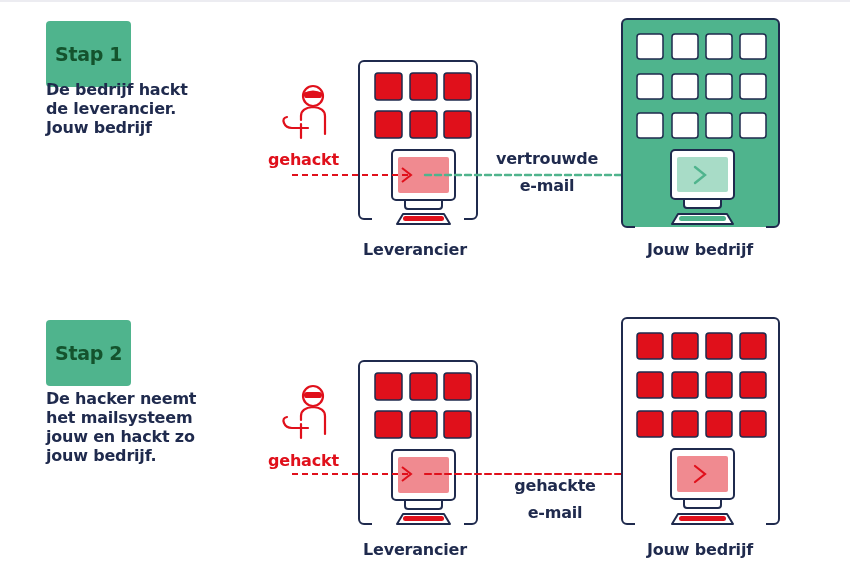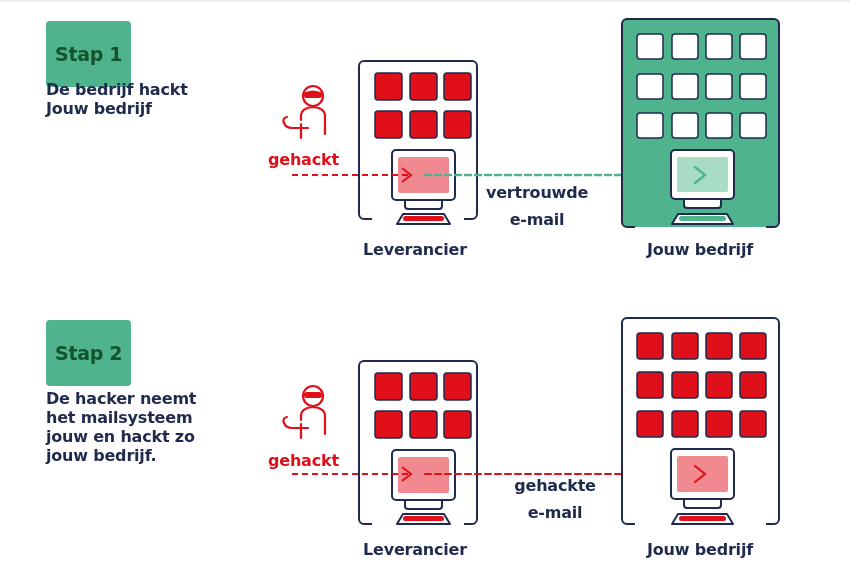--- a/index.html
+++ b/index.html
@@ -30,20 +30,21 @@
 </style>
 </head>
 <body>
 
 <div class="topbar"></div>
 
 <div>
   <div class="step-badge" style="top:21px;">Stap 1</div>
   <div class="step-text" style="top:80px;">
     <div>De bedrijf hackt</div>
+    <div>de leverancier.</div>
     <div>Jouw bedrijf</div>
   </div>
 
   <svg class="scene" width="850" height="290" viewBox="0 0 850 290">
 
     <g fill="none" stroke="#e0101b" stroke-width="2.2" stroke-linecap="round" stroke-linejoin="round">
       <circle cx="313" cy="96" r="10"></circle>
       <path d="M304 94 q9 -5 18 0"></path>
       <rect x="305" y="93" width="16" height="4" rx="2" fill="#e0101b"></rect>
       <path d="M301 116 q0 -8 12 -9 q12 1 12 9 v18"></path>
@@ -100,21 +101,21 @@
       <rect x="671" y="150" width="63" height="49" rx="4" fill="#fff" stroke="#1f2a4d" stroke-width="2"></rect>
       <rect x="677" y="157" width="51" height="35" rx="2" fill="#a8dcc7"></rect>
       <path d="M684 199 h37 v6 a3 3 0 0 1 -3 3 h-31 a3 3 0 0 1 -3 -3 z" fill="#fff" stroke="#1f2a4d" stroke-width="2"></path>
       <path d="M672 224 l6 -10 h49 l6 10 z" fill="#fff" stroke="#1f2a4d" stroke-width="2" stroke-linejoin="round"></path>
       <rect x="679" y="216" width="47" height="5" rx="2.5" fill="#4fb48d"></rect>
     </g>
     <path d="M695 167 l10 8 l-10 8" fill="none" stroke="#4fb48d" stroke-width="2.4" stroke-linecap="round"></path>
   </svg>
 
   <div class="hack-label" style="left:268px; top:150px;">gehackt</div>
-  <div class="label" style="left:472px; top:149px; width:130px;margin-top:34px;">
+  <div class="label" style="left:482px; top:149px; width:130px;">
     <div>vertrouwde</div>
     <div style="margin-top:8px;">e-mail</div>
   </div>
   <div class="label" style="left:345px; top:240px; width:140px;">Leverancier</div>
   <div class="label" style="left:625px; top:240px; width:150px;">Jouw bedrijf</div>
 </div>
 
 <div>
   <div class="step-badge" style="top:320px;">Stap 2</div>
   <div class="step-text" style="top:389px;">

